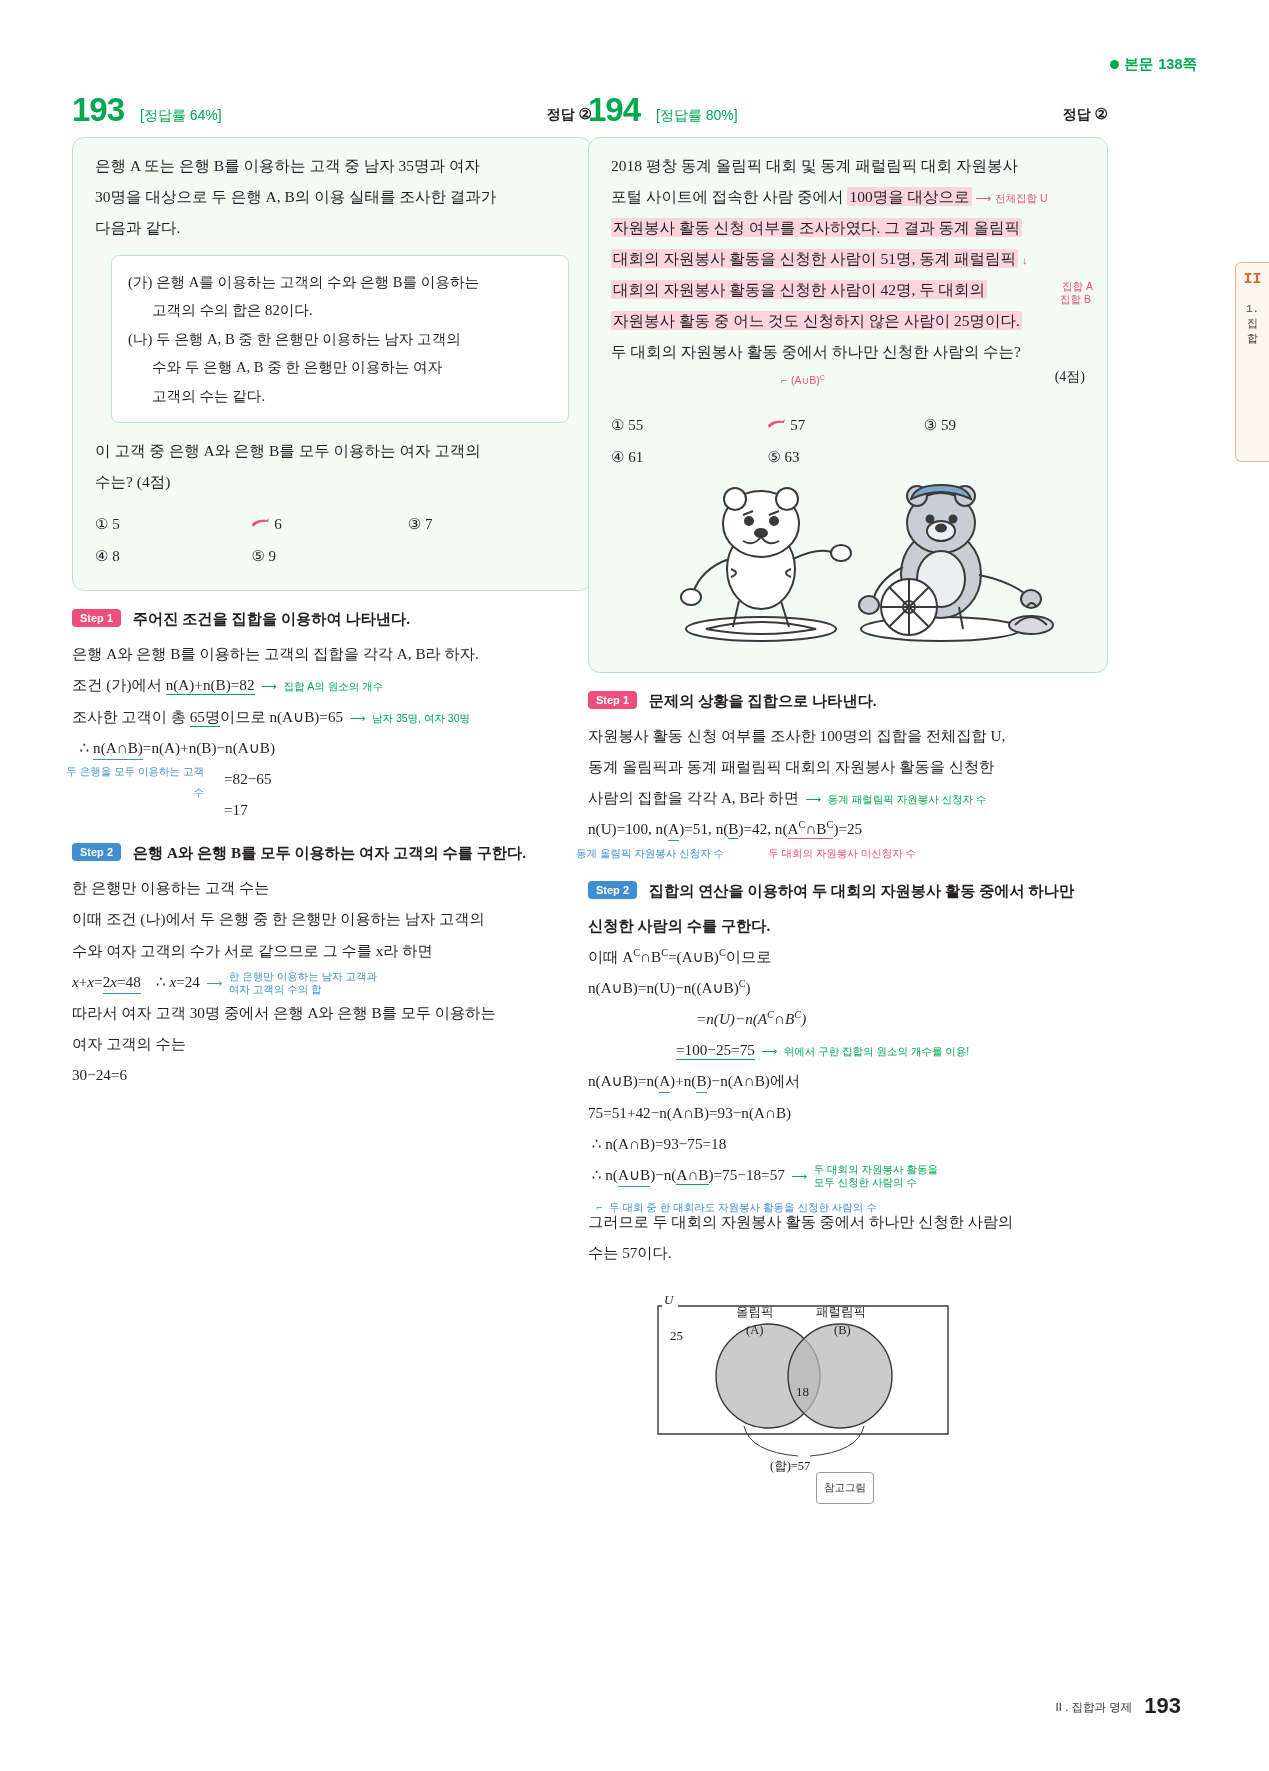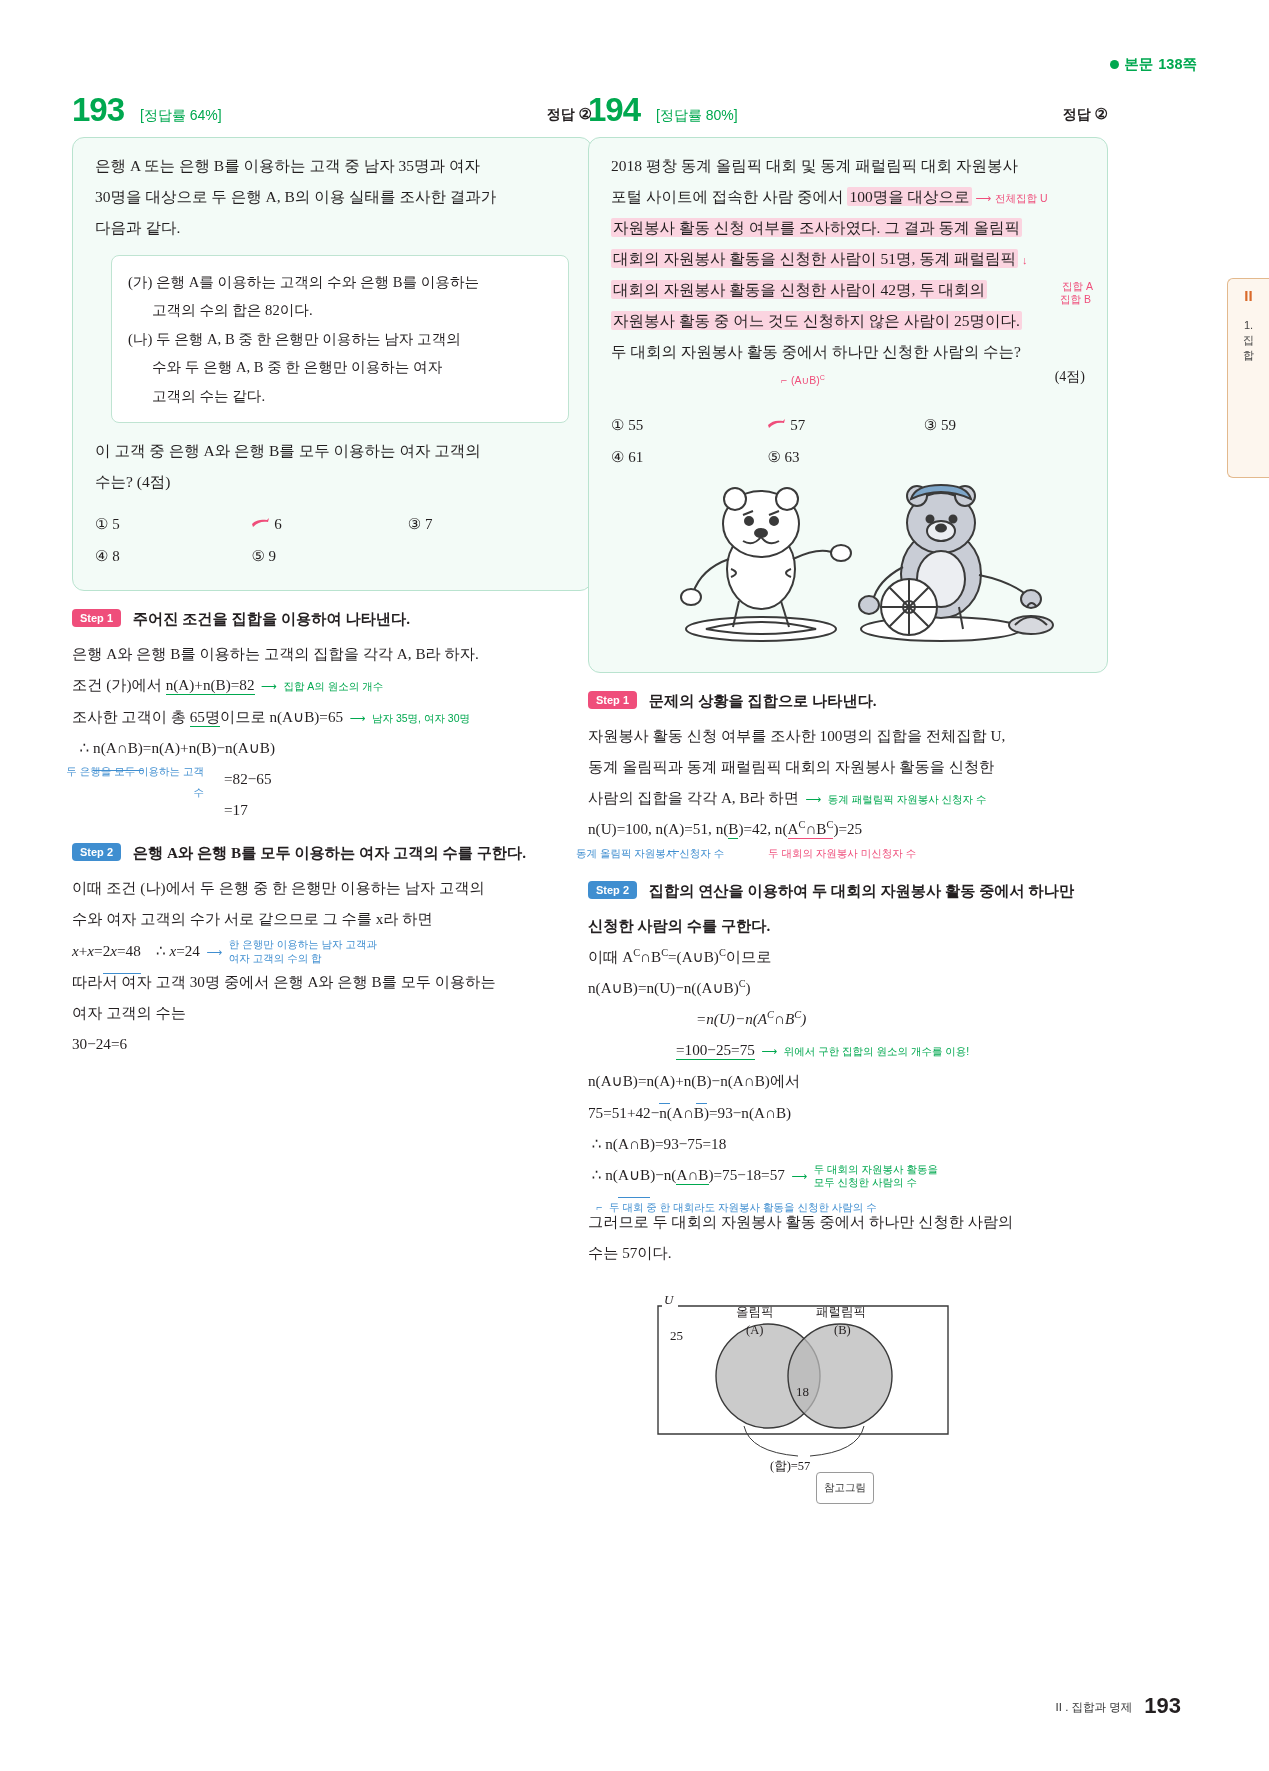--- a/index.html
+++ b/index.html
@@ -98,38 +98,38 @@
   .it{font-style:italic;}
 
   .note{
     font-family:"Liberation Sans",sans-serif;
     font-size:10.5px;color:#00a84f;
   }
   .note-b{color:#3f8ed0;}
   .note-p{color:#ef4e7b;}
 
   .uline-g{border-bottom:1.4px solid #00a84f;padding-bottom:1px;}
-  .uline-b{border-bottom:1.4px solid #3f8ed0;padding-bottom:14px;}
+  .uline-b{border-bottom:1.4px solid #3f8ed0;padding-bottom:3px;}
   .uline-p{border-bottom:1.4px solid #ef4e7b;padding-bottom:1px;}
 
   .hl-pink{background:#fbd4e0;padding:1px 2px;border-radius:2px;}
 
   .arrow-g{color:#00a84f;font-size:11px;}
   .arrow-b{color:#3f8ed0;font-size:11px;}
   .arrow-p{color:#ef4e7b;font-size:11px;}
 
   
   .sidetab{
-    position:absolute;right:0;top:278px;
-    width:42px;height:200px;
+    position:absolute;right:0;top:262px;
+    width:34px;height:200px;
     border:1px solid #e3b98d;
     border-right:none;
     border-radius:6px 0 0 6px;
     background:#fdf6ee;
-    font-family:Liberation Sans, sans-serif;
+    font-family:Liberation Mono, monospace;
     text-align:center;
     box-sizing:border-box;
     padding-top:8px;
   }
   .sidetab .rn{color:#d96a2b;font-weight:bold;font-size:15px;}
   .sidetab .lbl{
     margin-top:14px;font-size:11px;color:#444;line-height:1.35;
   }
 
   
@@ -257,20 +257,21 @@
       <span class="note note-b" style="position:absolute;left:-8px;top:-2px;width:140px;text-align:right;">두 은행을 모두 이용하는 고객 수</span>
       <span class="math" style="display:inline-block;margin-left:152px;">=82−65</span>
     </p>
     <p class="body-line math" style="margin-left:152px;">=17</p>
 
     <div class="steprow">
       <span class="step step2">Step 2</span>
       <span class="txt">은행 A와 은행 B를 모두 이용하는 여자 고객의 수를 구한다.</span>
     </div>
 
+    <p class="body-line">한 은행만 이용하는 고객 수는</p>
 
 
     <p class="body-line">이때 조건 (나)에서 두 은행 중 한 은행만 이용하는 남자 고객의</p>
     <p class="body-line">수와 여자 고객의 수가 서로 같으므로 그 수를 x라 하면</p>
 
     <p class="body-line">
       <span class="math"><span class="it">x</span>+<span class="it">x</span>=<span class="uline-b">2<span class="it">x</span>=48</span>&nbsp;&nbsp;&nbsp; ∴ <span class="it">x</span>=24</span>
       <span class="arrow-b">&nbsp;⟶&nbsp;</span>
       <span class="note note-b" style="display:inline-block;width:150px;vertical-align:middle;line-height:1.3;">한 은행만 이용하는 남자 고객과 여자 고객의 수의 합</span>
     </p>

